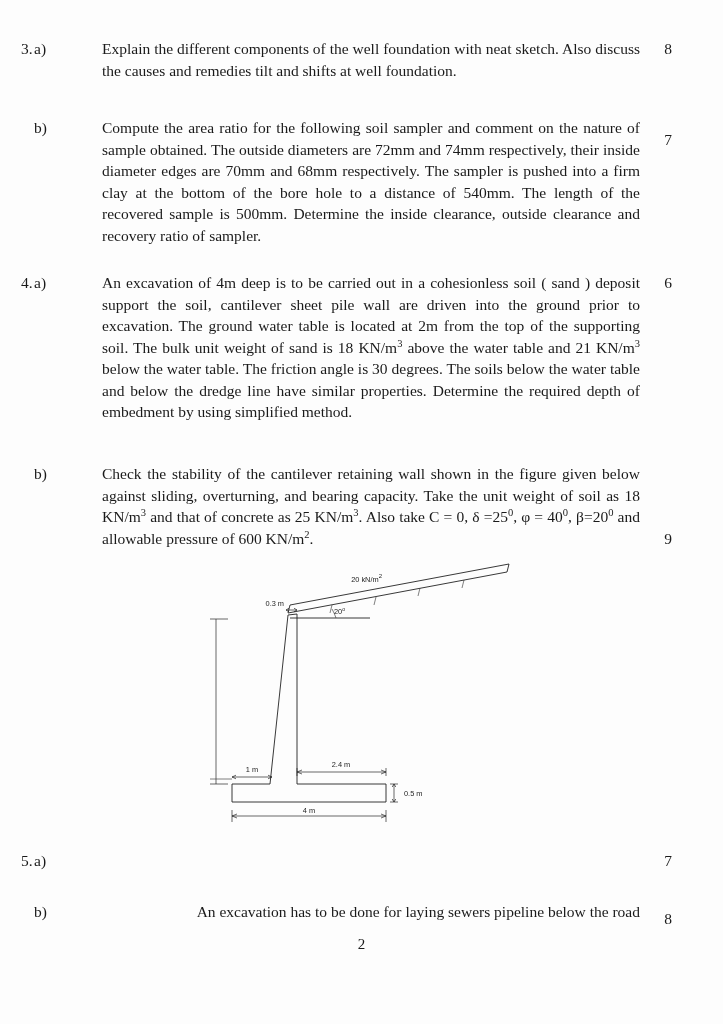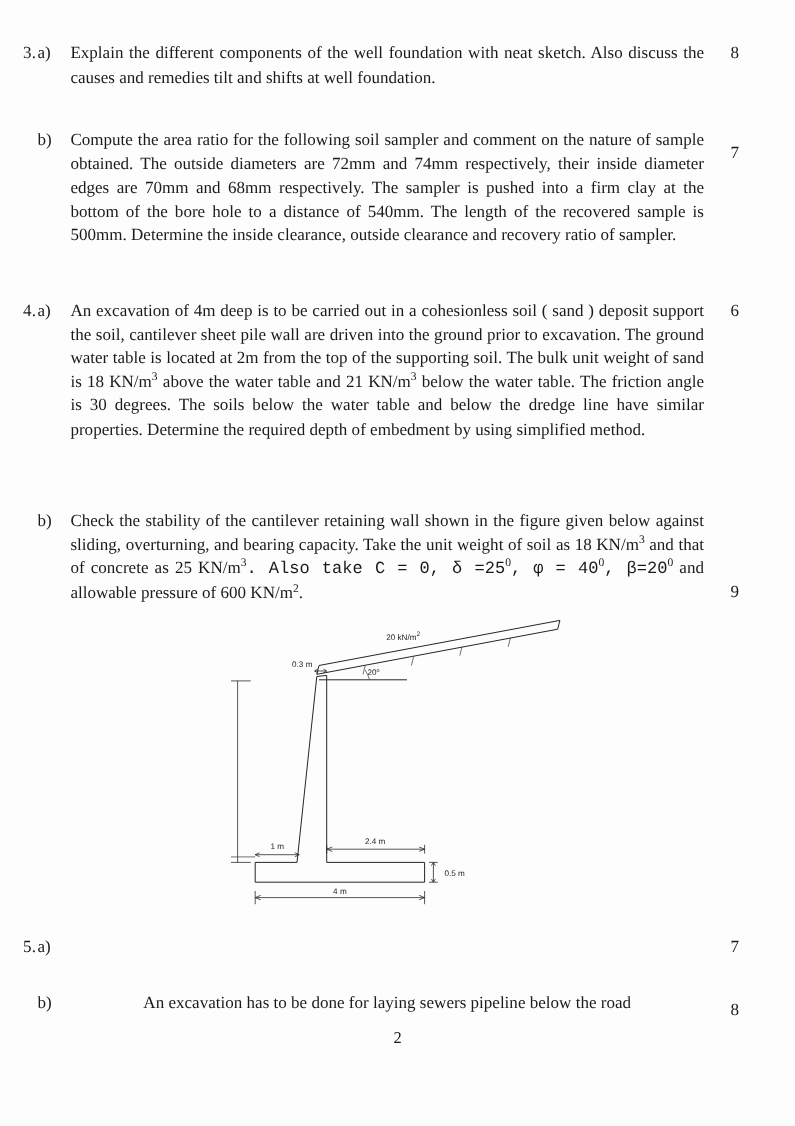--- a/index.html
+++ b/index.html
@@ -45,32 +45,33 @@
     font-size: 15.5px;
     line-height: 21.5px;
   }
   .qtext {
     flex: 1 1 auto;
     font-size: 15.5px;
     line-height: 21.5px;
     text-align: justify;
     text-justify: inter-word;
     hyphens: none;
-  }
-  .qtext.nojust { text-align: center; }
+    margin-left: 38px;
+  }
+  .qtext.nojust { text-align: right; }
   .marks {
     position: absolute;
     width: 26px;
     text-align: center;
     font-size: 15.5px;
     line-height: 21.5px;
   }
 
   sup { font-size: 0.68em; vertical-align: super; line-height: 0; }
-  .greek { font-family: Liberation Mono, monospace; }
+  .greek { font-family: Liberation Serif, serif; }
 
   
   .figure-wrap {
     position: absolute;
     left: 210px;
     top: 558px;
     width: 300px;
     height: 275px;
   }
   .figure-wrap svg { display: block; }

